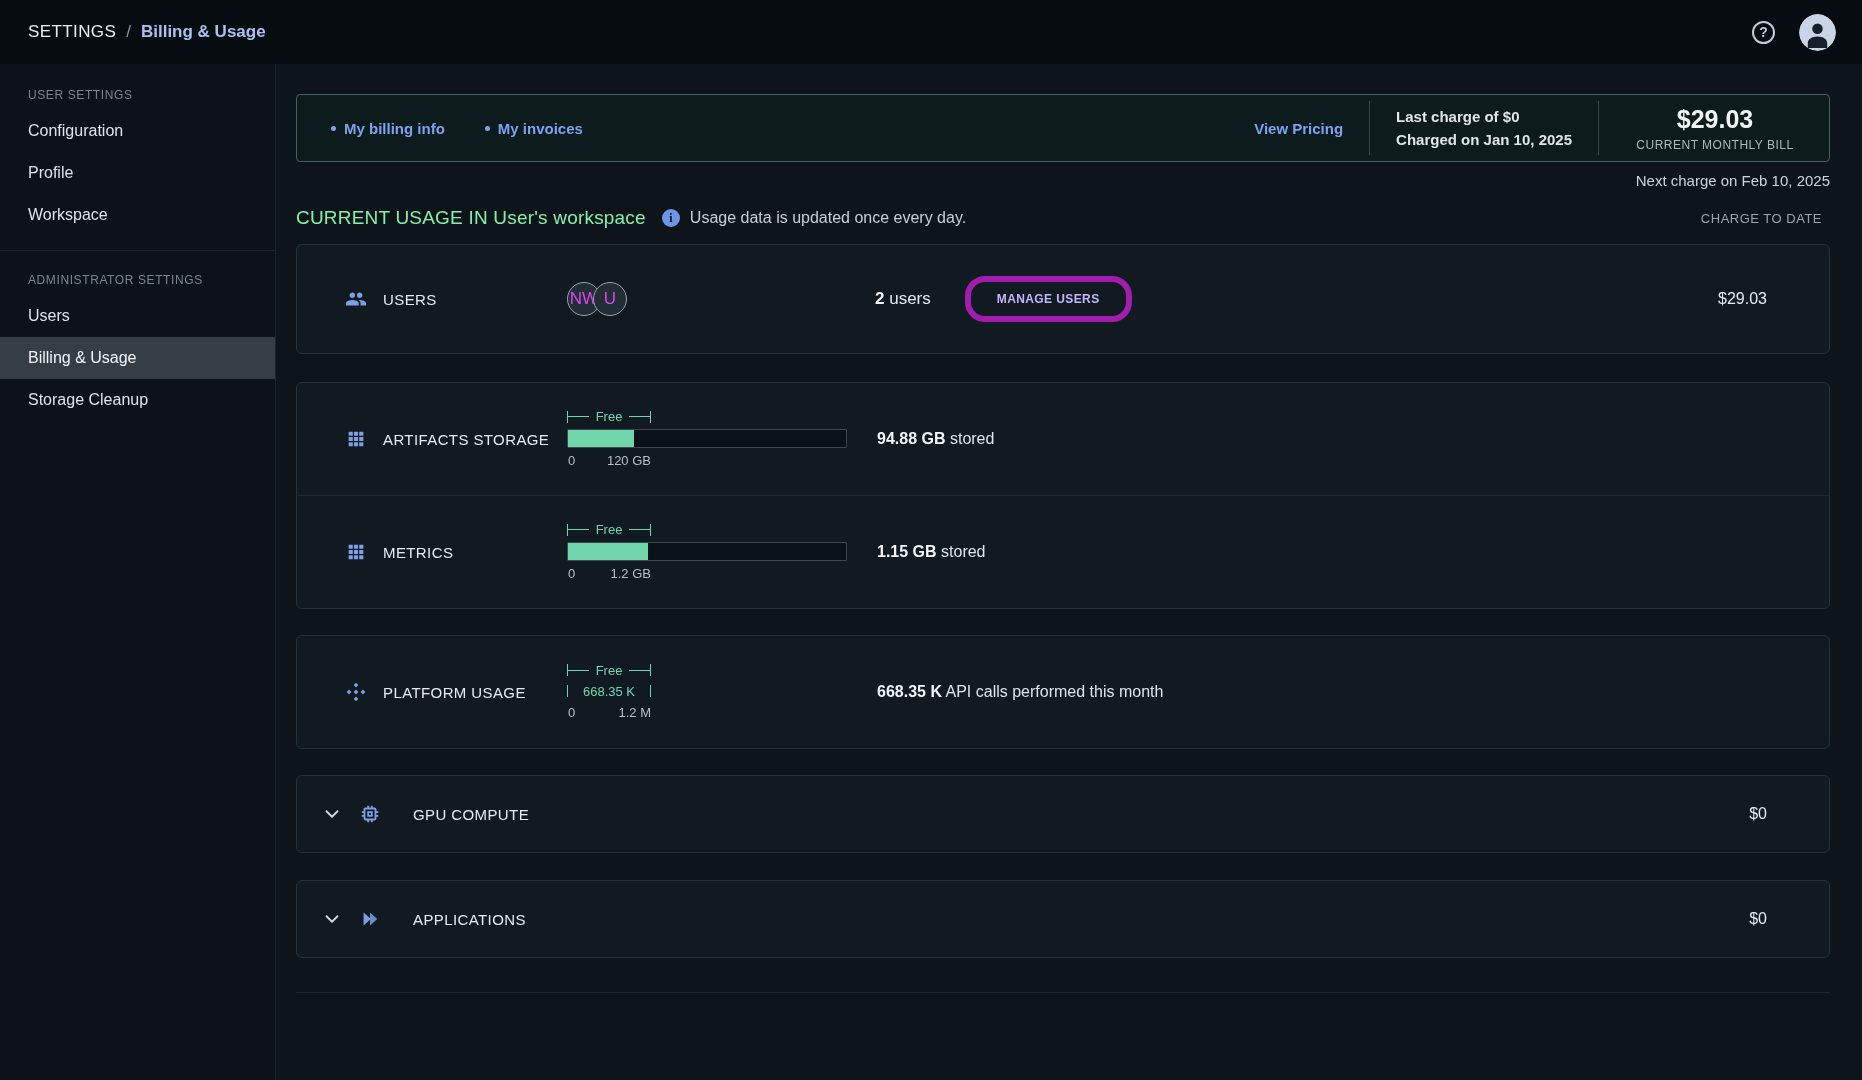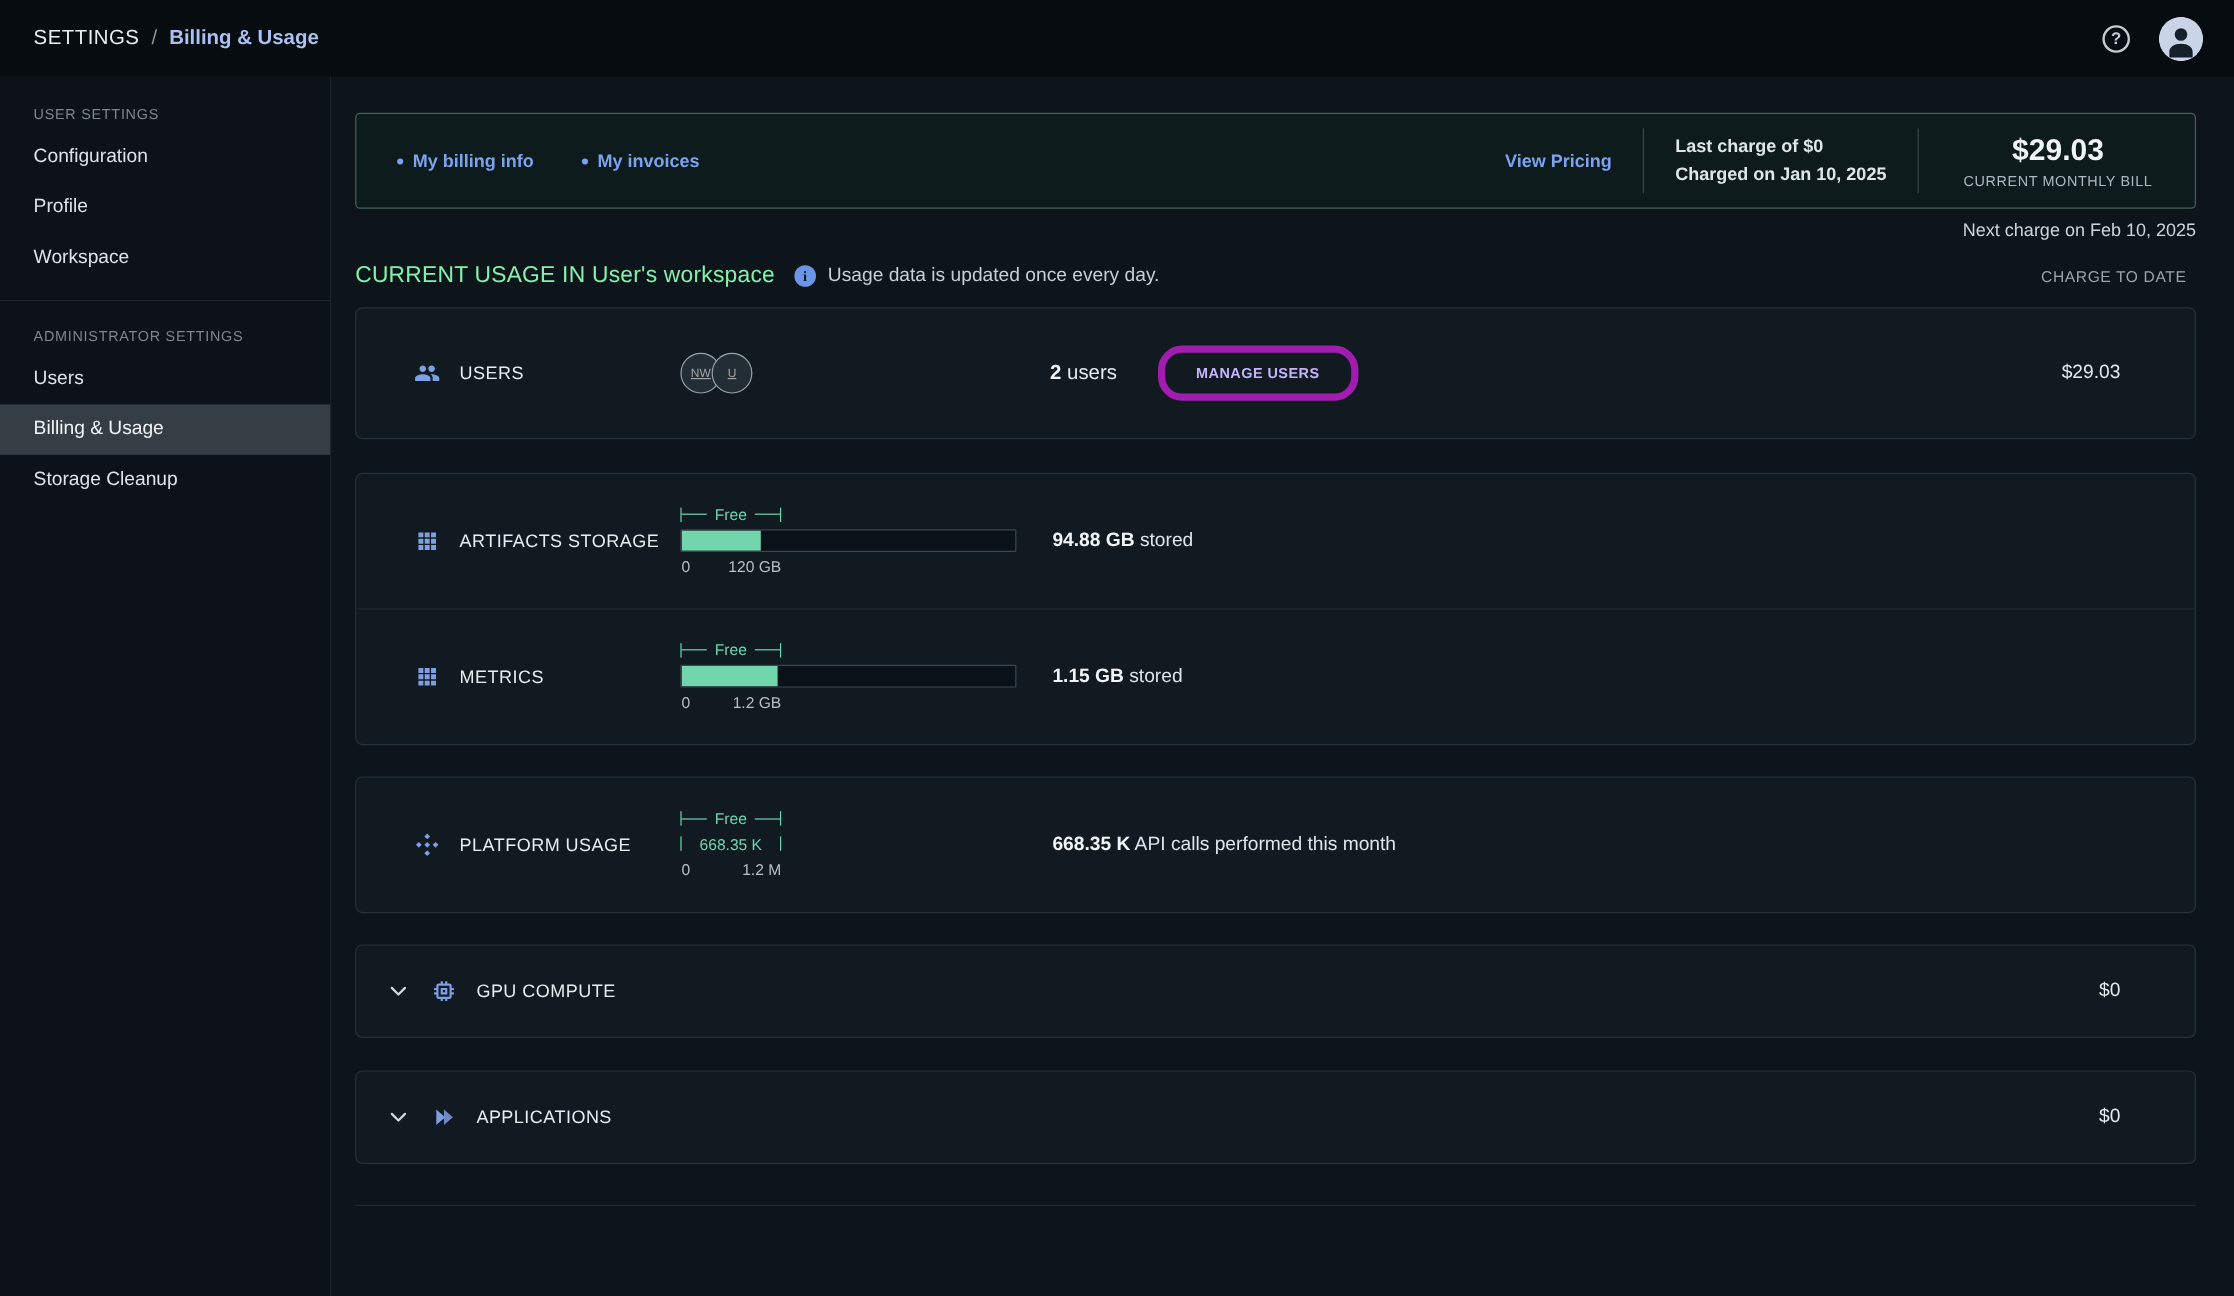--- a/index.html
+++ b/index.html
@@ -26,21 +26,21 @@
   .layout { display:flex; height:1016px; }
   .sidebar { width:276px; background:#0c1217; border-right:1px solid #1d262c;
     padding-top:24px; flex-shrink:0; }
   .side-label { font-size:12px; color:#7c868d; letter-spacing:.6px; padding:0 0 8px 28px; }
   .side-item { height:42px; display:flex; align-items:center; padding-left:28px;
     font-size:16px; color:#dde4e8; cursor:pointer; }
   .side-item.active { background:#353e45; color:#f3f6f8; }
   .side-divider { height:1px; background:#1d262c; margin:14px 0 22px; }
   .main { flex:1; padding:30px 32px 0 20px; display:flex; flex-direction:column; }
   
-  .billing-box { height:80px; border:1px solid #46615a; background:#0d1b1d;
+  .billing-box { height:68px; border:1px solid #46615a; background:#0d1b1d;
     border-radius:4px; display:flex; align-items:center; justify-content:space-between;
     padding:0 24px 0 34px; }
   .billing-links { display:flex; gap:40px; }
   .blink { display:flex; align-items:center; gap:8px; color:#7da2f0; font-size:15px;
     font-weight:bold; cursor:pointer; text-decoration:none; }
   .dot { width:5px; height:5px; border-radius:50%; background:#7da2f0; flex-shrink:0; }
   .billing-right { display:flex; align-items:center; gap:26px; }
   .vdiv { width:1px; height:54px; background:#35494a; }
   .last-charge { font-size:15px; color:#dfe5e9; line-height:23px;font-weight:bold; }
   .bill-amount { text-align:center; min-width:180px; }
@@ -59,22 +59,22 @@
   
   .card { border:1px solid #273139; background:#101a20; border-radius:6px; }
   .card-row { display:flex; align-items:center; padding:0 62px 0 48px; }
   .row-label { width:222px; display:flex; align-items:center; gap:16px; font-size:15px;
     letter-spacing:.4px; color:#e7ecef; flex-shrink:0; font-weight:500; }
   .row-label .icon { width:22px; height:22px; display:flex; flex-shrink:0; }
   .charge { margin-left:auto; font-size:16px; color:#e6ebee; }
   .users-card .card-row { height:108px; }
   .avatars { display:flex; align-items:center; width:308px; flex-shrink:0; }
   .av { width:34px; height:34px; border-radius:50%; background:#232d35;
-    border:1.5px solid #98a2aa; color:#a3a3a3; font-size:10px; display:flex;
-    align-items:center; justify-content:center;text-decoration:underline; }
+    border:1.5px solid #98a2aa; color:#d946ef; font-size:17px; display:flex;
+    align-items:center; justify-content:center; }
   .av + .av { margin-left:-8px; }
   .count { font-size:17px; color:#e6ebee; margin-right:34px; white-space:pre; }
   .count b, .row-value b { color:#f2f5f7; }
   .pill-btn { background:transparent; border:6px solid #a21caf; color:#c4b5fd;
     font-size:12px; font-weight:bold; letter-spacing:.4px; padding:10px 26px;
     border-radius:20px; cursor:pointer; font-family:inherit; }
   .storage-card { margin-top:28px; }
   .usage-row { height:112px; }
   .row-divider { height:1px; background:#202a31; }
   .bar-block { width:280px; flex-shrink:0; position:relative; }
@@ -90,21 +90,21 @@
   .row-value { font-size:16px; color:#dfe5e9; margin-left:30px; white-space:pre; }
   .platform-card { margin-top:26px; }
   .platform-card .usage-row { height:112px; }
   .inline-value { display:flex; align-items:center; height:18px; margin-bottom:2px; }
   .inline-value .val { flex:1; text-align:center; font-size:13px; color:#6ed6ae; }
   .collapse-card .card-row { height:76px; padding-left:24px; }
   .collapse-card { margin-top:26px; }
   .collapse-card.apps { margin-top:27px; }
   .chev { width:22px; height:22px; display:flex; cursor:pointer; flex-shrink:0; }
   .collapse-card .icon { width:22px; height:22px; display:flex; margin-left:16px; flex-shrink:0; }
-  .collapse-label { margin-left:16px; font-size:15px; letter-spacing:.4px; color:#e7ecef; font-weight:500; }
+  .collapse-label { margin-left:32px; font-size:15px; letter-spacing:.4px; color:#e7ecef; font-weight:500; }
   
   .footer-divider { margin-top:34px; height:1px; background:#1e282f; }
   .footer-row { margin-top:24px; display:flex; align-items:center; justify-content:space-between; }
   .versions { font-size:15px; color:#878d84; }
 </style>
 </head>
 <body>
 
 <header class="topbar">
   <div class="breadcrumb">

